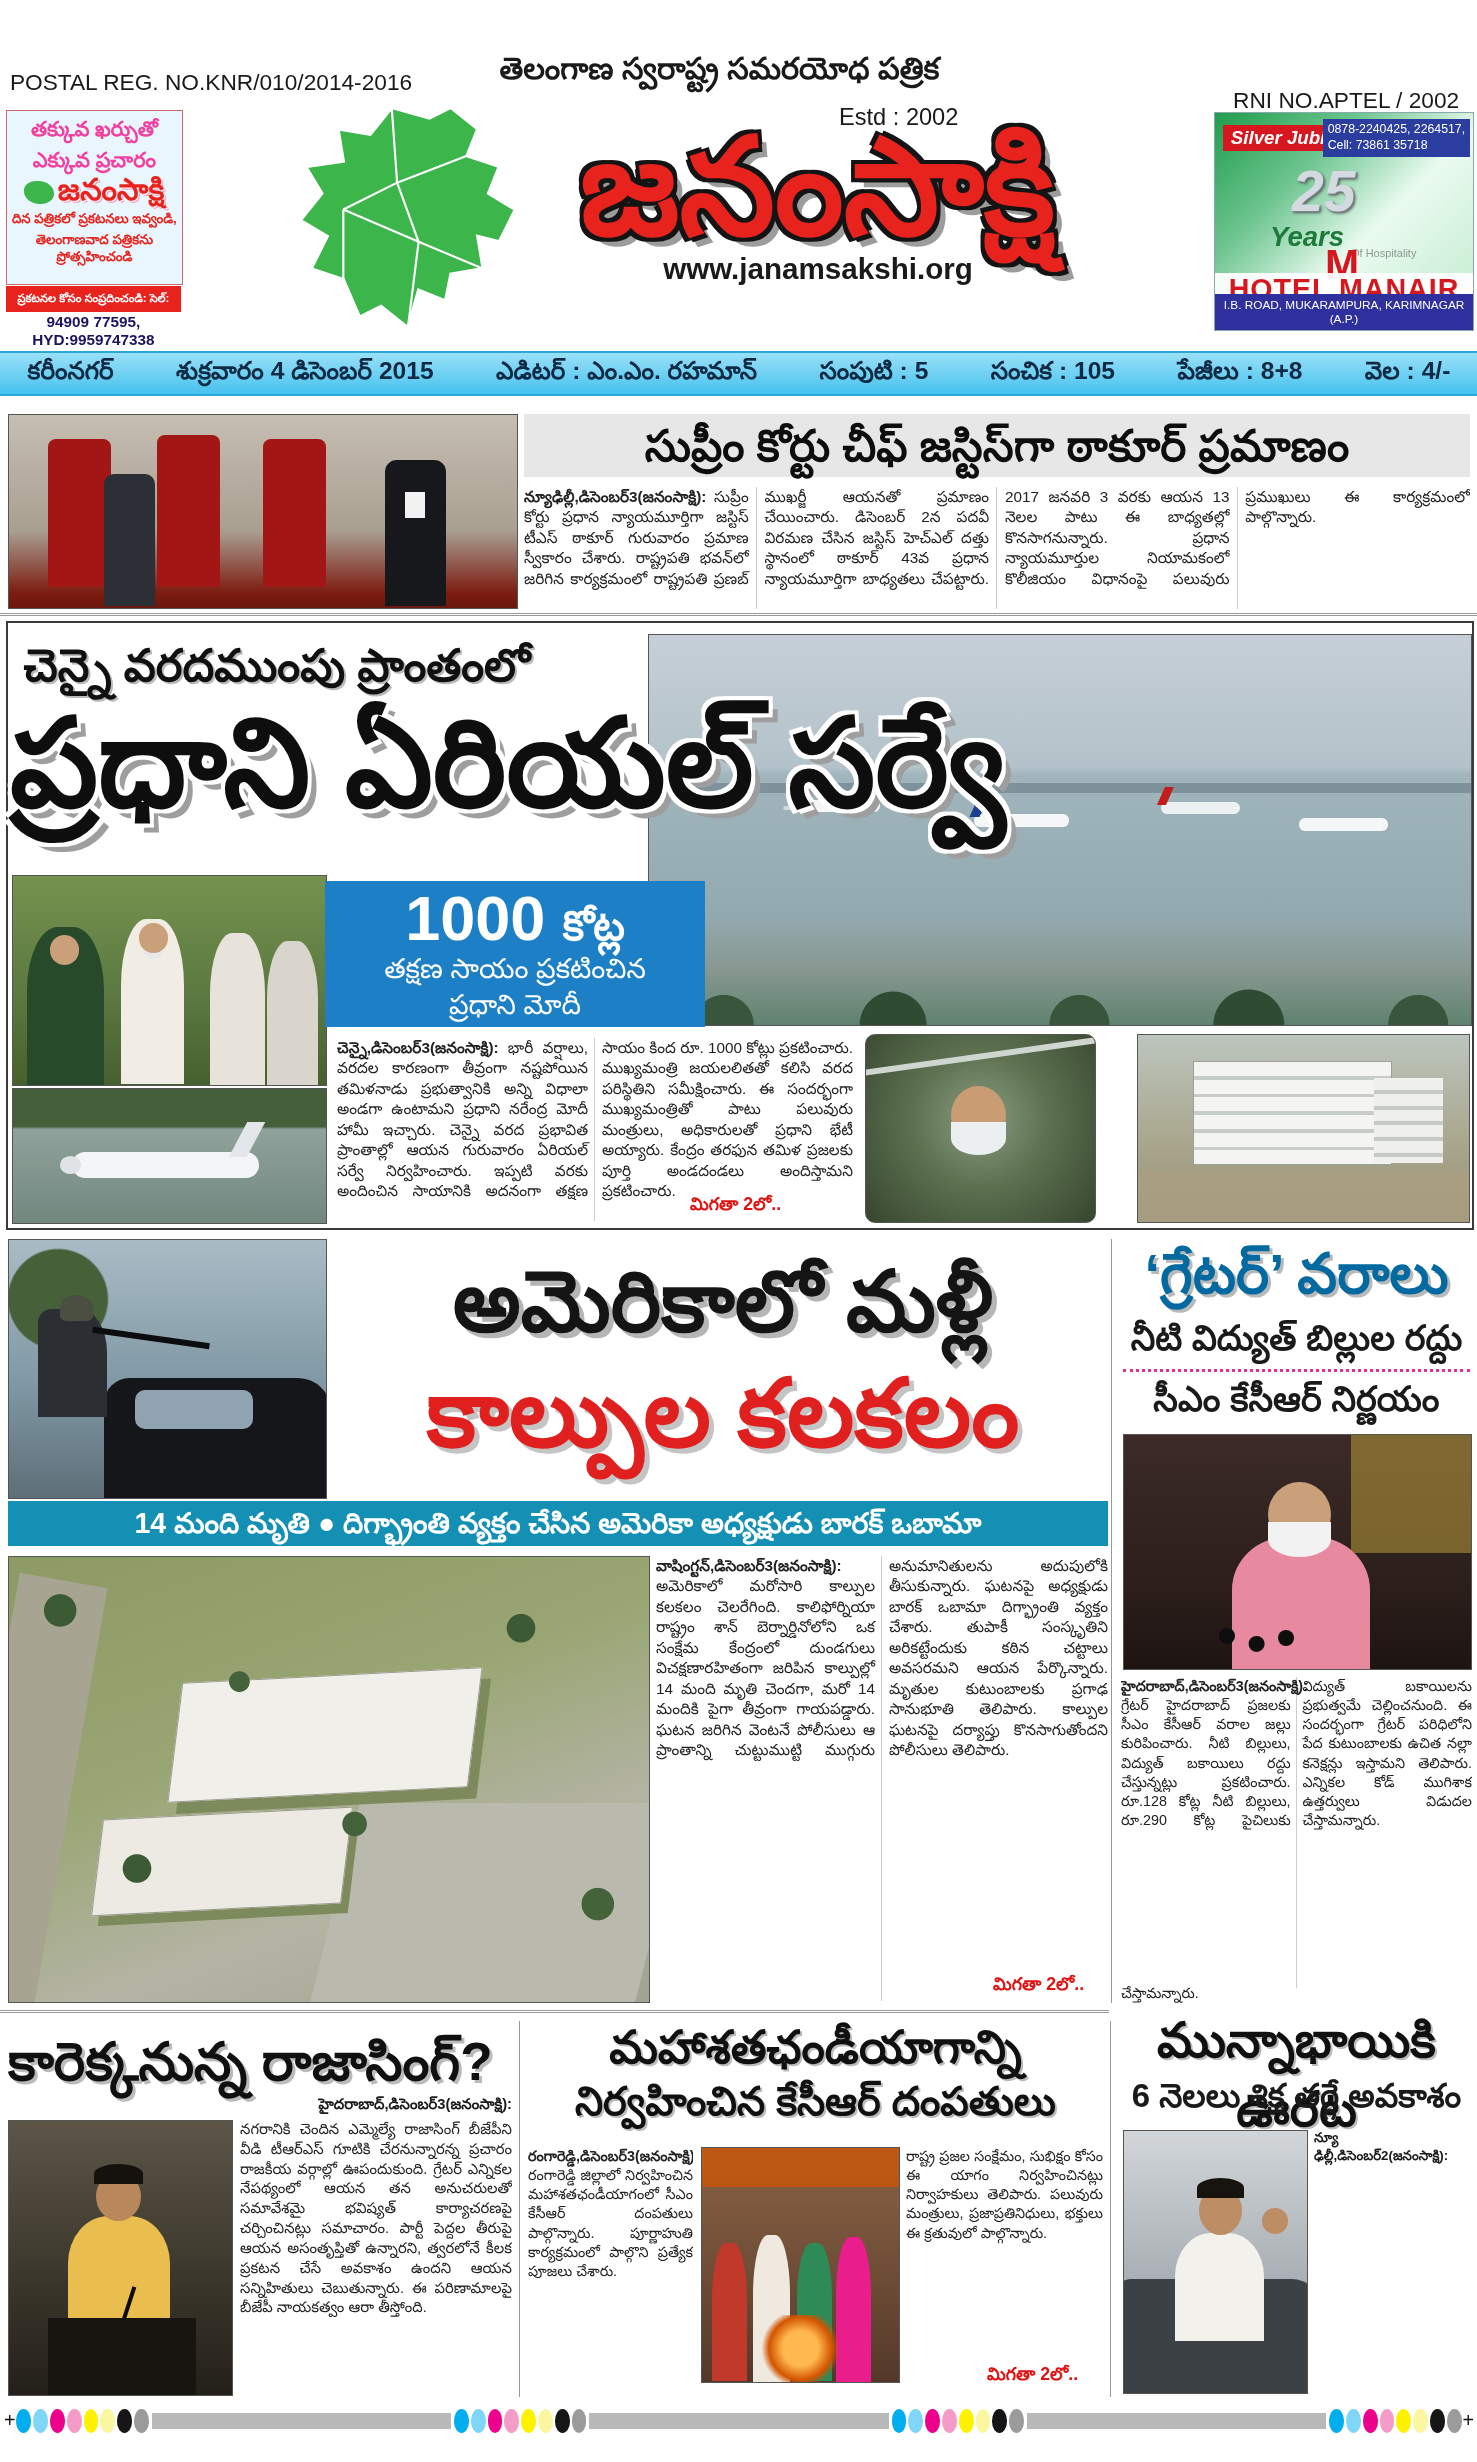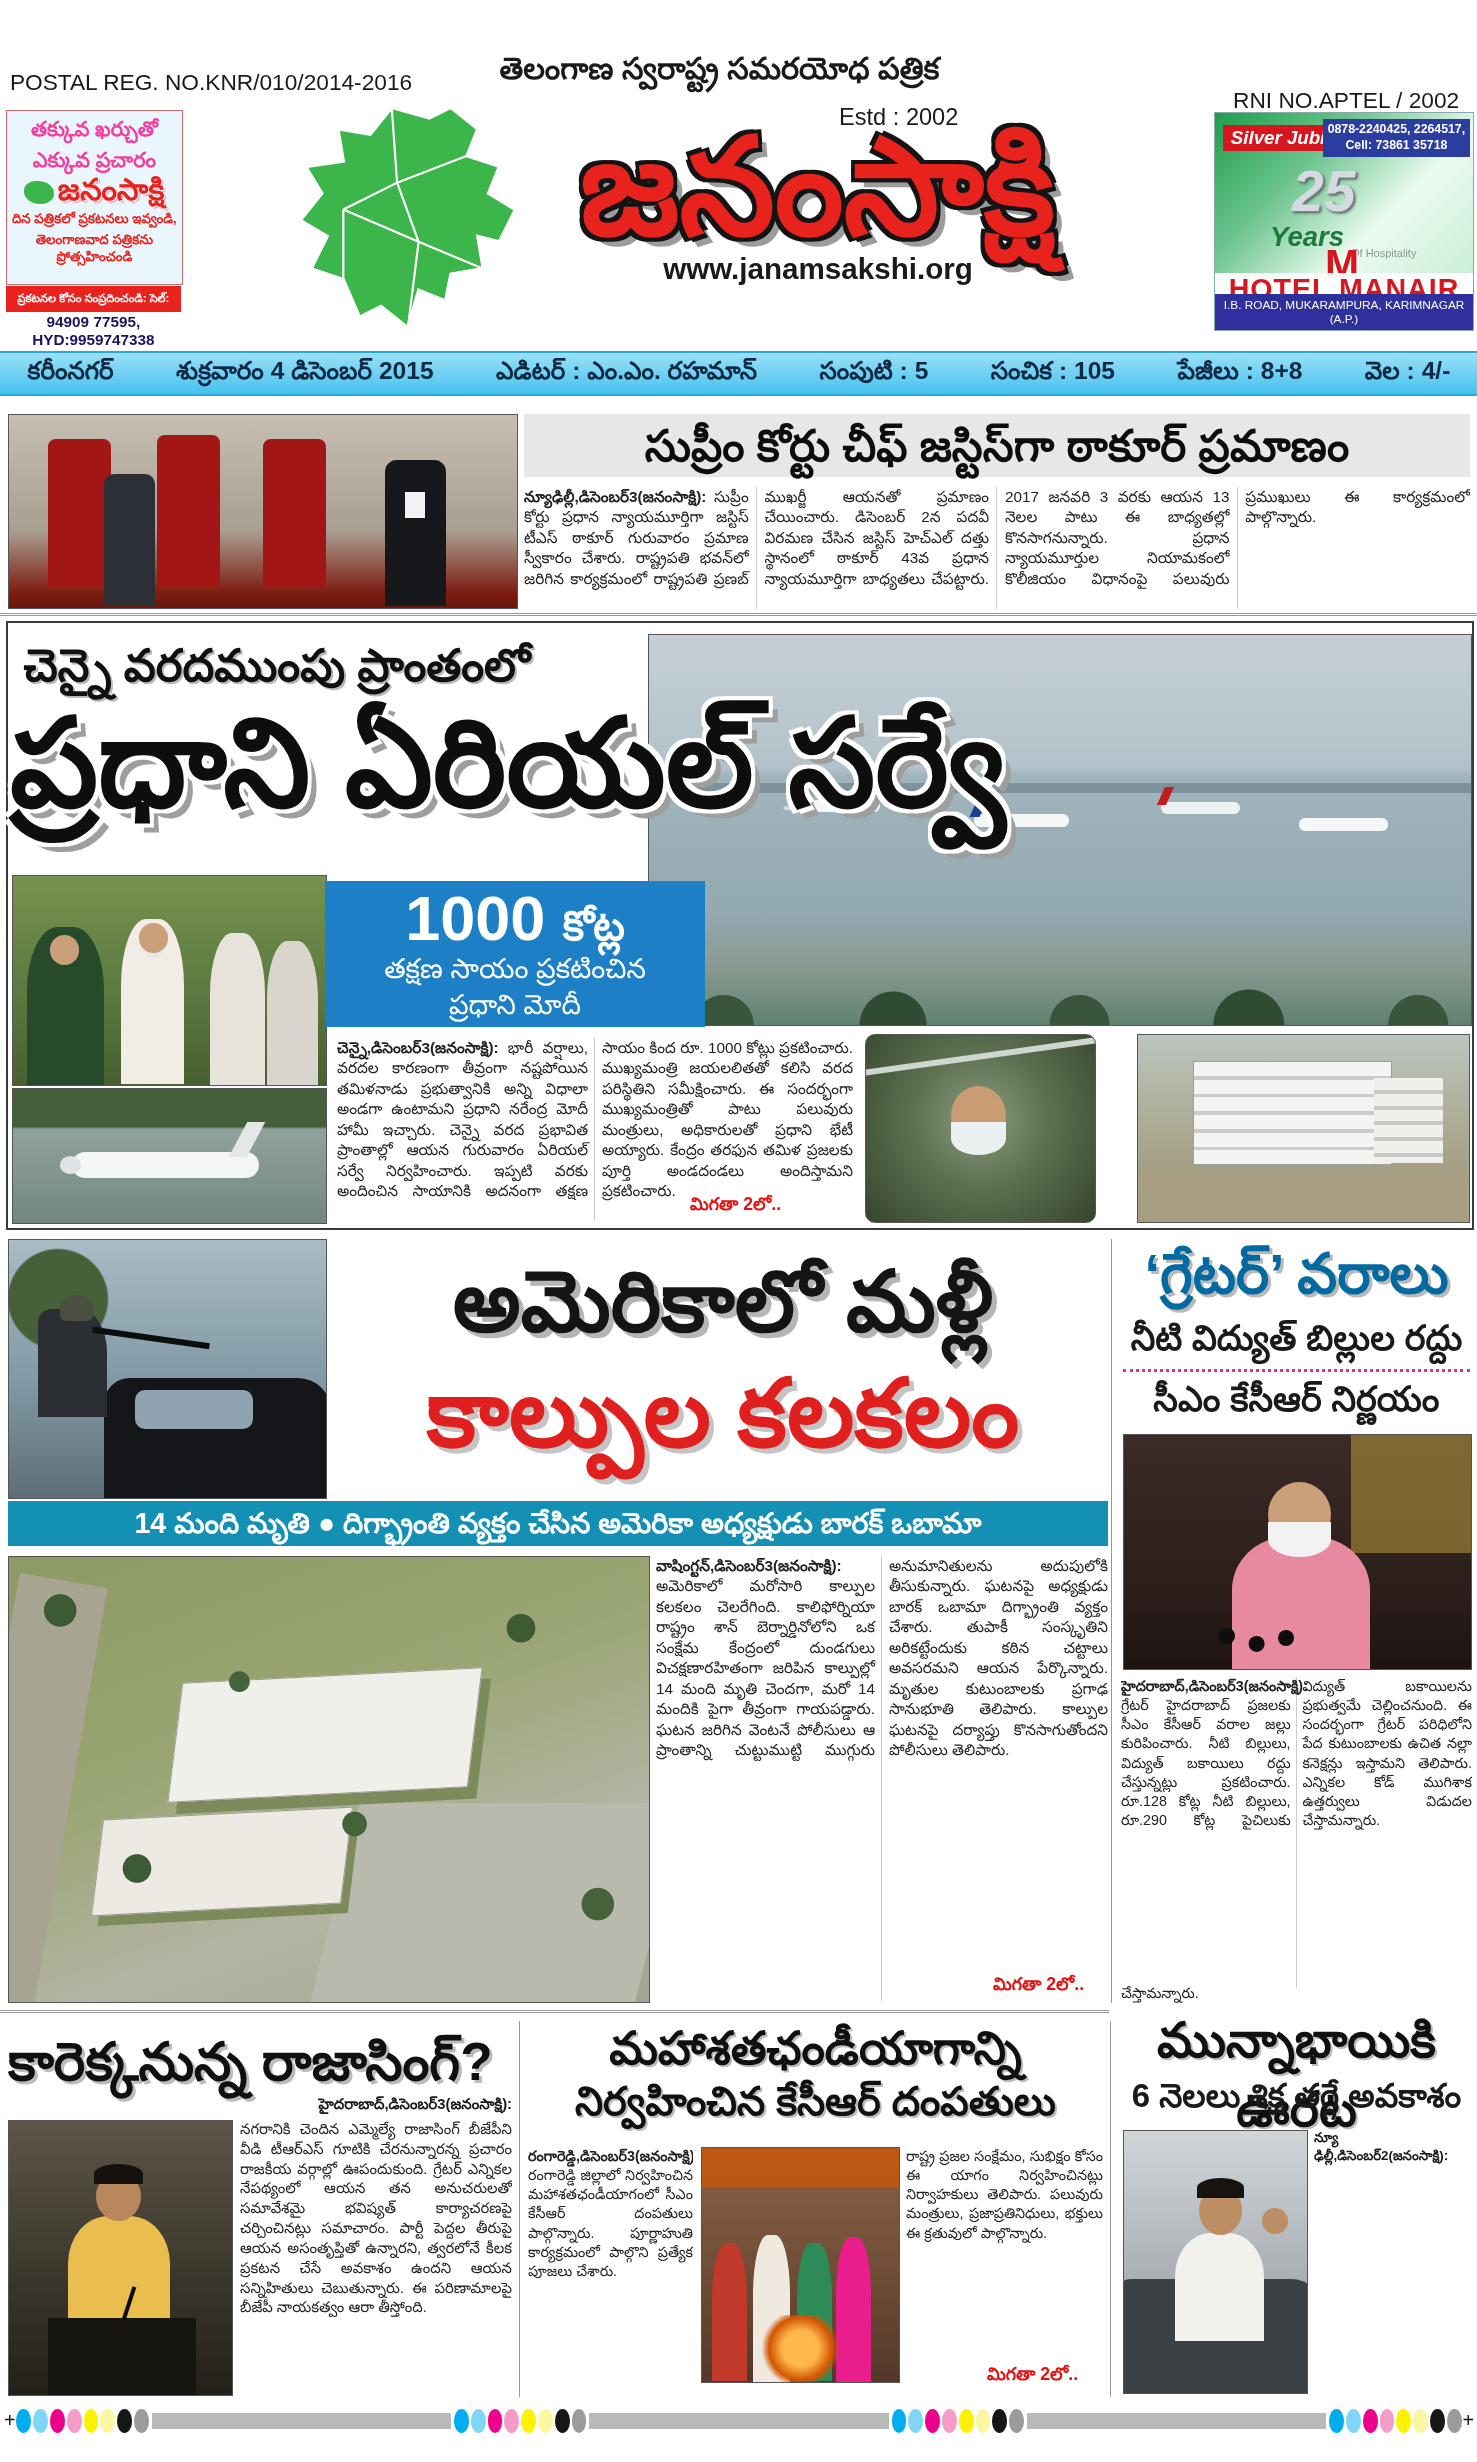--- a/index.html
+++ b/index.html
@@ -26,21 +26,21 @@
   .estd{left:839px;top:104px;font-size:23.6px;}
   .masthead{left:461px;top:116px;width:713px;text-align:center;font-size:136px;line-height:1.05;font-weight:bold;color:#e8231d;
             text-shadow:-3.9px -3.9px 0 #141414,3.9px -3.9px 0 #141414,-3.9px 3.9px 0 #141414,3.9px 3.9px 0 #141414,8.9px 8.9px 0 #9c9c9c;}
   .website{left:552px;top:252px;width:532px;text-align:center;font-size:29.6px;font-weight:bold;}
   .published{left:493px;top:292px;width:650px;text-align:center;font-size:25.6px;color:#222;}
 
   
   .hotelad{left:1214px;top:112px;width:258px;height:217px;border:1px solid #8aa;
            background:linear-gradient(135deg,#1f9d4c 0%,#6cc48e 30%,#eafbf0 58%,#bfe9cc 100%);overflow:hidden;}
   .sj{position:absolute;left:7.9px;top:11.8px;background:#d6171f;color:#fff;font-size:18.7px;font-style:italic;font-weight:bold;padding:2px 7.9px;}
-  .hphones{position:absolute;right:3px;top:5.9px;background:#2b3ea0;color:#fff;font-size:12.3px;font-weight:bold;text-align:center;padding:3px 4.9px;line-height:1.3;}
+  .hphones{position:absolute;right:3px;top:5.9px;background:#2b3ea0;color:#fff;font-size:12.3px;font-weight:normal;text-align:left;padding:3px 4.9px;line-height:1.3;}
   .y25{position:absolute;left:77px;top:45px;font-size:57px;font-weight:bold;font-style:italic;color:#d4dbe0;text-shadow:1px 1px 0 #7b858c,2px 2px 3px #555;}
   .yrs{position:absolute;left:55px;top:108px;font-size:27.6px;font-weight:bold;font-style:italic;color:#1d7a3a;}
   .hosp{position:absolute;left:136px;top:134px;font-size:11px;color:#8b9a92;}
   .mlogo{position:absolute;left:110px;top:128px;font-size:41px;font-weight:bold;color:#d6171f;text-shadow:1px 1px 0 #fff;}
   .hname{position:absolute;left:0;right:0;bottom:23.6px;background:rgba(255,255,255,.92);color:#d6171f;font-size:28.6px;font-weight:bold;text-align:center;letter-spacing:1px;}
   .haddr{position:absolute;left:0;right:0;bottom:0;background:#2f2f9e;color:#fff;font-size:11.8px;text-align:center;padding:3.9px 0;}
 
   
   .datebar{left:0;top:351px;width:1478px;height:45px;background:linear-gradient(#9ae0f8,#46c2ee);
            border-top:2px solid #2aa8d8;border-bottom:2px solid #2aa8d8;display:flex;align-items:center;
@@ -92,21 +92,21 @@
   .sep2{left:0;top:2010px;width:1109px;border-top:3.9px double #999;}
 
   
   .rjh{left:7.9px;top:2031px;width:506px;font-size:53px;font-weight:bold;color:#101010;text-shadow:3px 3px 0 #bbb;}
   .rjdate{left:236px;top:2096px;width:276px;text-align:right;font-size:14.8px;font-weight:bold;}
   .rjphoto{left:7.9px;top:2120px;width:223px;height:274px;background:linear-gradient(180deg,#5c5548 0%,#3a352a 60%,#23201a 100%);}
   .rjbody{left:240px;top:2120px;width:272px;height:276px;font-size:14.8px;}
   .vr2{left:519px;top:2021px;height:376px;border-left:1px solid #999;}
 
   
-  .ygh1{left:526px;top:2021px;width:579px;text-align:center;font-size:46px;font-weight:bold;color:#101010;text-shadow:2px 2px 0 #bbb;}
+  .ygh1{left:526px;top:2021px;width:579px;text-align:center;font-size:46px;font-weight:bold;color:#101010;text-shadow:2px 2px 0 #bbb;font-family:Liberation Serif, serif;}
   .ygh2{left:526px;top:2079px;width:579px;text-align:center;font-size:40px;font-weight:bold;color:#101010;text-shadow:2px 2px 0 #bbb;}
   .ygl{left:528px;top:2147px;width:165px;height:248px;font-size:14.3px;}
   .ygphoto{left:701px;top:2147px;width:197px;height:234px;background:linear-gradient(180deg,#8a6246 0%,#6b4a34 60%,#53382a 100%);}
   .ygr{left:906px;top:2147px;width:197px;height:248px;font-size:14.3px;}
   .ygmore{left:987px;top:2364px;}
   .vr3{left:1110px;top:2021px;height:376px;border-left:1px solid #999;}
 
   
   .mbtail{left:1121px;top:1984px;width:351px;font-size:14.3px;text-align:left;}
   .mbh{left:1121px;top:2012px;width:351px;text-align:center;font-size:49px;font-weight:bold;color:#101010;text-shadow:2px 2px 0 #bbb;}

